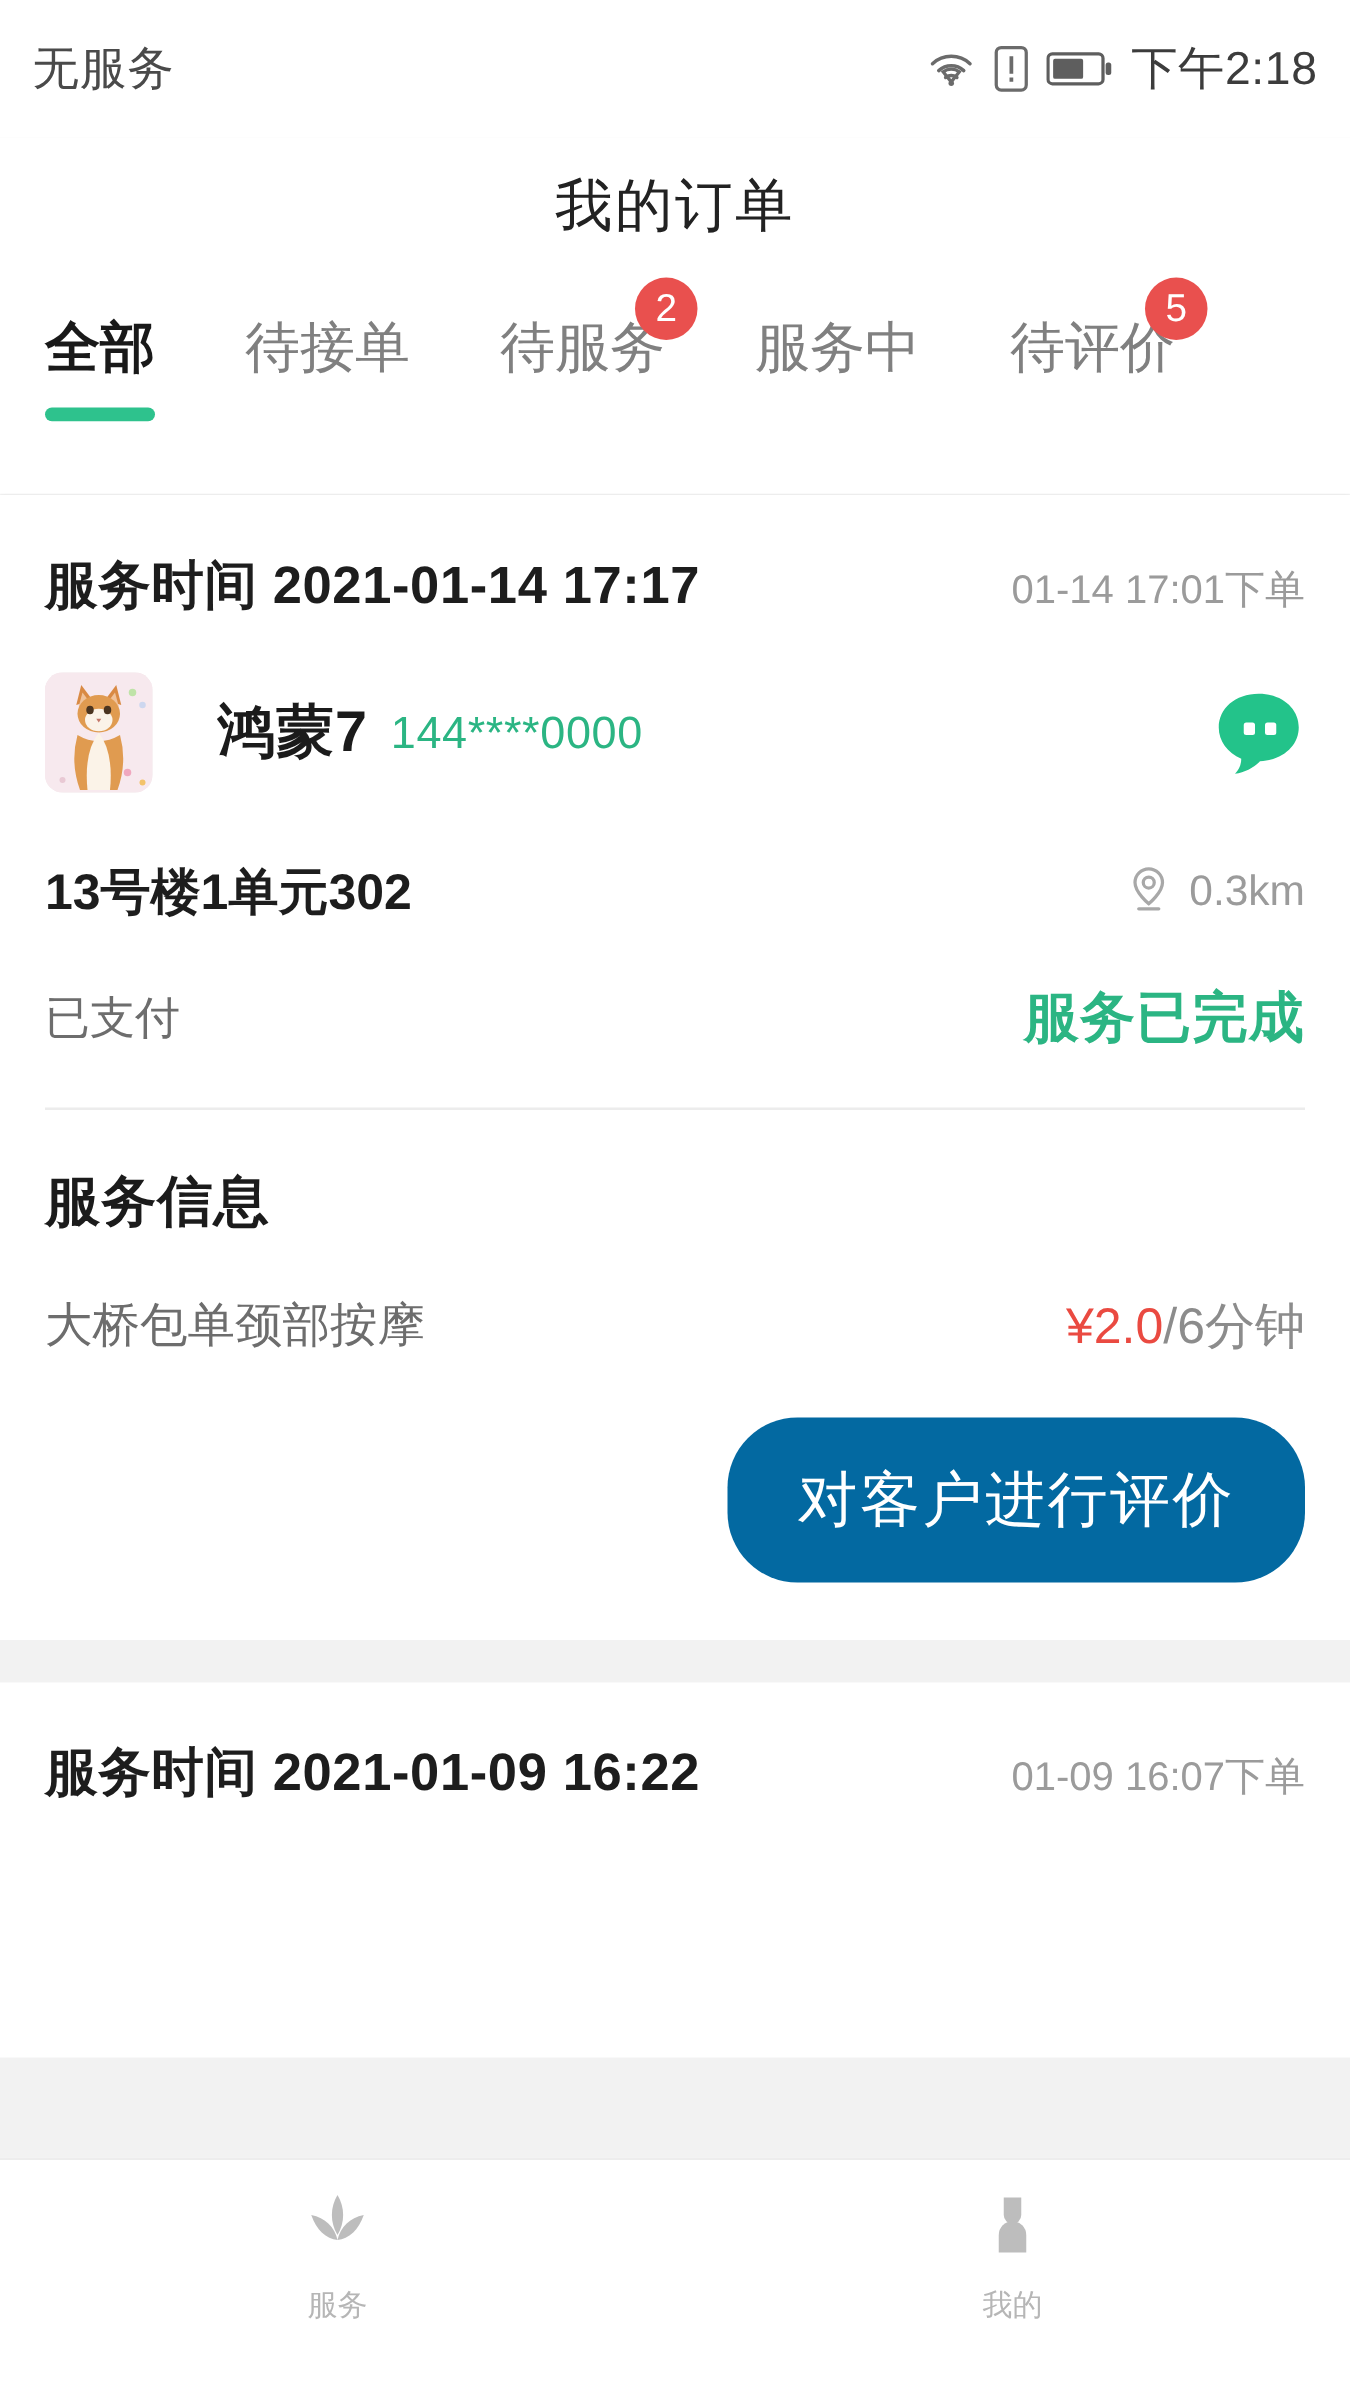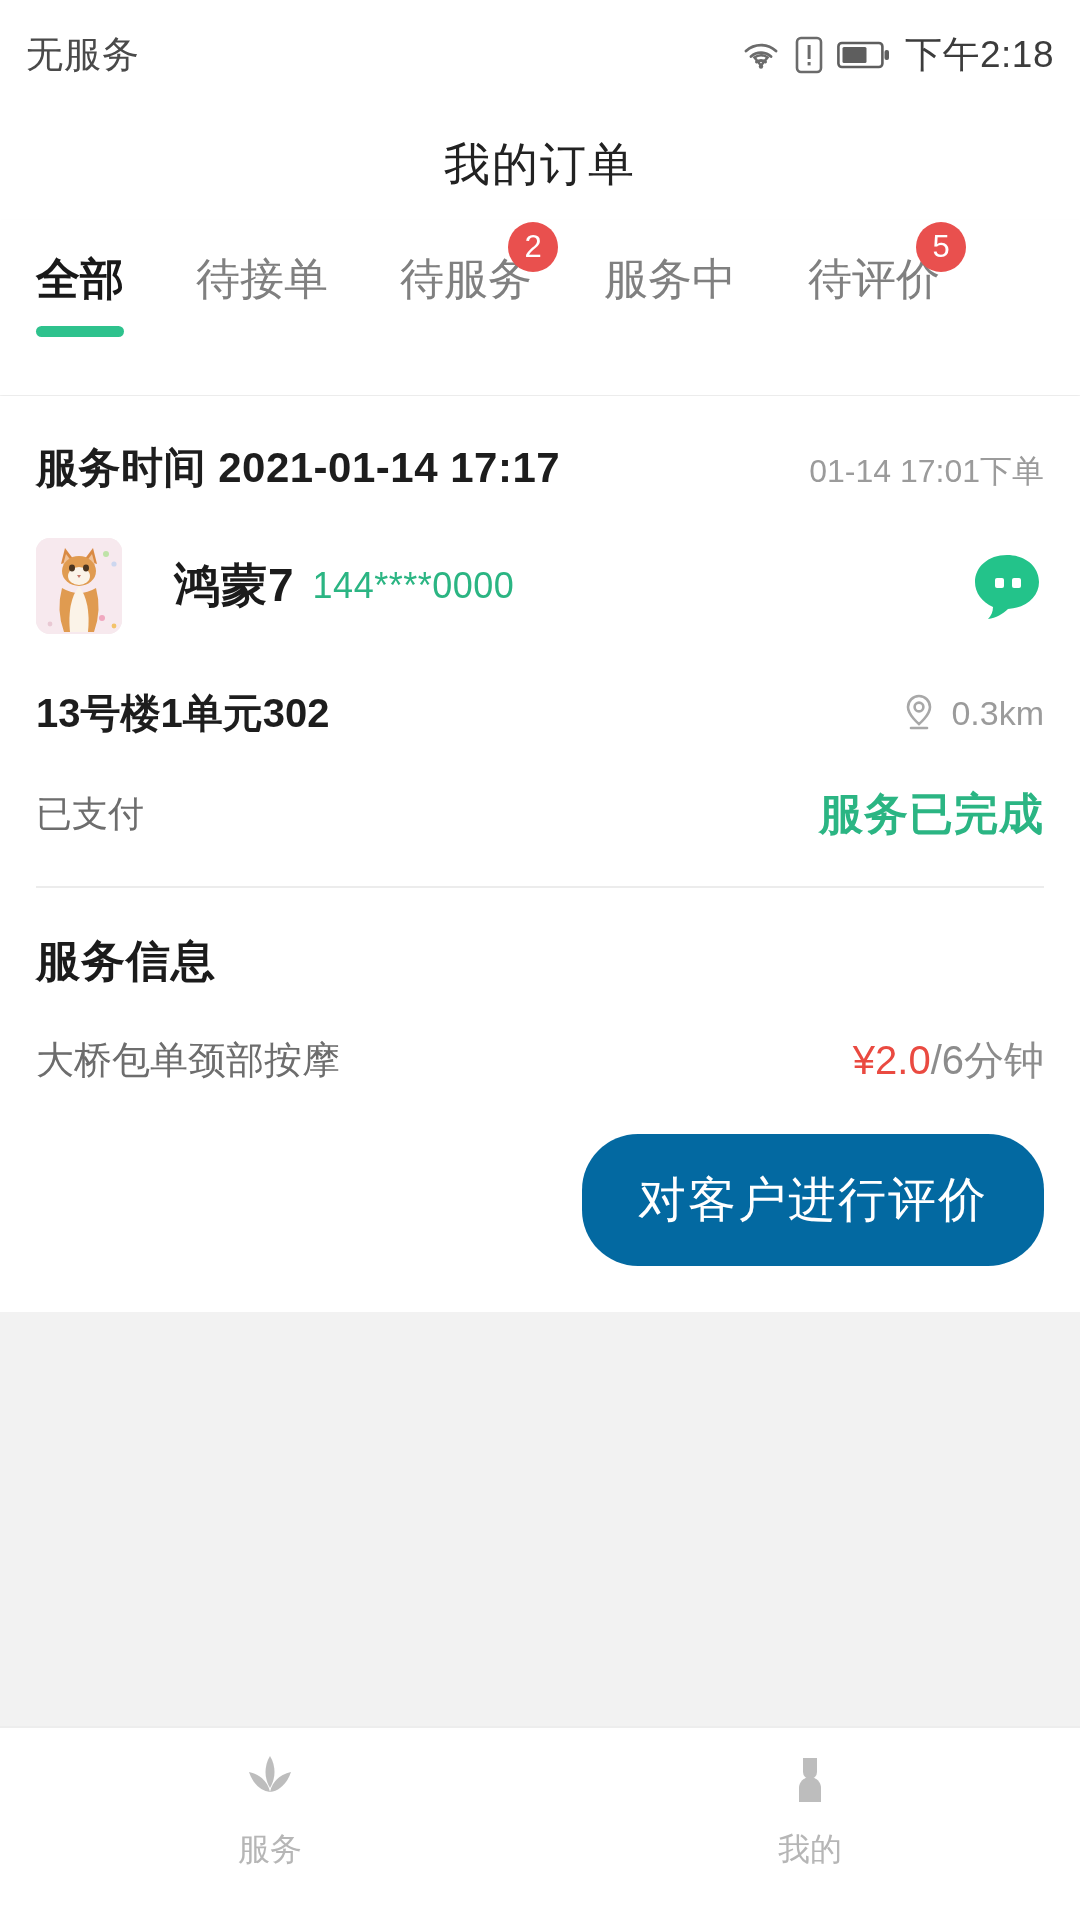--- a/index.html
+++ b/index.html
@@ -117,21 +117,21 @@
   
   .bottomnav {
     position:absolute; bottom:0; left:0; width:1080px; height:194px;
     background:#ffffff; border-top:2px solid #ededed;
     display:flex; align-items:flex-start; padding-top:22px;
   }
   .nav-item {
     flex:1; display:flex; flex-direction:column; align-items:center; gap:16px; cursor:pointer;
   }
   .nav-icon { width:62px; height:62px; position:relative; display:block; }
-  .nav-label { font-size:32px; color:#b6b6b6; }
+  .nav-label { font-size:24px; color:#b6b6b6; }
   .nav-item.active .nav-label { color:#2bb583; }
 </style>
 </head>
 <body>
 
 <div id="screen">
 
   <div class="statusbar">
     <div class="sb-left">无服务</div>
     <div class="sb-right">
@@ -267,20 +267,27 @@
       </div>
 
 
       <div class="btn-row">
         <button class="btn-primary">对客户进行评价</button>
       </div>
     </div>
 
     <div class="gap"></div>
 
+    <div class="card">
+      <div class="card-head">
+        <span class="svc-time">服务时间 2021-01-09 16:22</span>
+        <span class="order-time">01-09 16:07下单</span>
+      </div>
+      <div style="height:200px"></div>
+    </div>
 
   </div>
 
   <div class="bottomnav">
     <div class="nav-item">
       <span class="nav-icon">
         <svg width="62" height="62" viewBox="0 0 62 62">
           <path d="M31 6 C25 16 25 28 31 38 C37 28 37 16 31 6 Z" fill="#bdbdbd"></path>
           <path d="M10 22 C14 34 22 41 31 42 C29 32 21 24 10 22 Z" fill="#bdbdbd"></path>
           <path d="M52 22 C48 34 40 41 31 42 C33 32 41 24 52 22 Z" fill="#bdbdbd"></path>

